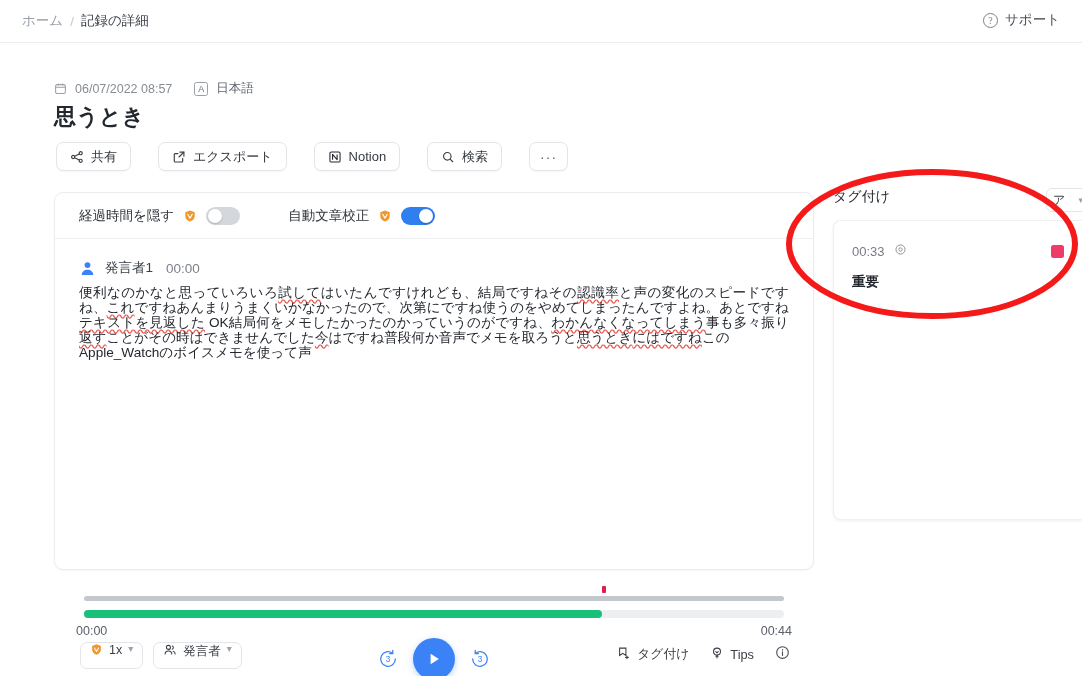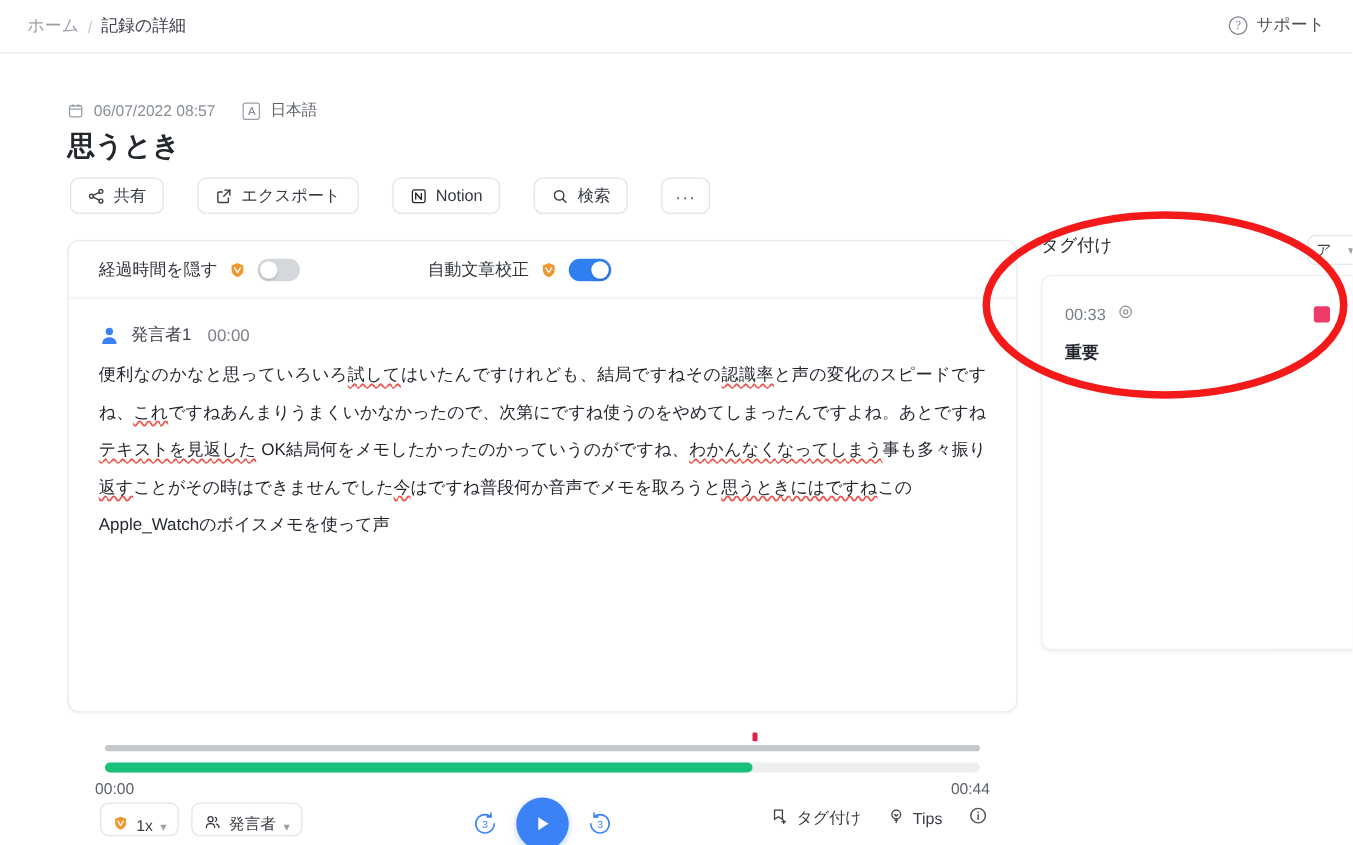--- a/index.html
+++ b/index.html
@@ -72,21 +72,21 @@
     position: absolute; left: 54px; top: 192px; width: 760px; height: 378px;
     background: #fff; border: 1px solid #ececef; border-radius: 9px;
     box-shadow: 0 1px 2px rgba(16,24,40,.04);
     overflow: hidden;
   }
   .toggle-row {
     height: 46px; display: flex; align-items: center; gap: 0;
     padding: 0 24px; border-bottom: 1px solid #efeff1;
   }
   .toggle-group { display: flex; align-items: center; gap: 9px; }
-  .toggle-group + .toggle-group { margin-left: 102px; }
+  .toggle-group + .toggle-group { margin-left: 48px; }
   .toggle-label { font-size: 13.5px; color: #2f343b; }
   .badge-pro {
     width: 14px; height: 14px; display: inline-block; position: relative;
   }
   .switch {
     width: 34px; height: 18px; border-radius: 10px; background: #d4d7dc;
     position: relative; cursor: pointer; flex: none;
   }
   .switch.on { background: #2f7ff0; }
   .switch .knob {
@@ -99,21 +99,21 @@
     display: flex; align-items: center; gap: 9px; padding: 20px 24px 0 24px;
   }
   .spk-avatar {
     width: 17px; height: 17px; display: inline-flex; align-items: center; justify-content: center;
   }
   .spk-name { font-size: 13.5px; color: #3c4149; }
   .spk-time { font-size: 13.5px; color: #7c828a; margin-left: 4px; }
 
   .transcript {
     padding: 8px 24px 0 24px;
-    font-size: 13.6px; line-height: 30px; color: #23272e;
+    font-size: 13.6px; line-height: 15px; color: #23272e;
     text-align: justify; word-break: break-all;
   }
   .sq {
     text-decoration: underline wavy #e8584f;
     text-decoration-skip-ink: none;
     text-underline-offset: 2px;
   }
 
   
   .player {
@@ -131,21 +131,21 @@
     position: absolute; left: 30px; top: 30px; width: 700px; height: 8px;
     background: #eceef0; border-radius: 4px; cursor: pointer;
   }
   .progress-fill { height: 8px; background: #18c07a; border-radius: 4px; }
   .time-left  { position: absolute; left: 22px; top: 44px; font-size: 12.5px; color: #5a6069; }
   .time-right { position: absolute; right: 22px; top: 44px; font-size: 12.5px; color: #5a6069; }
 
   .controls { position: absolute; left: 0; top: 62px; width: 760px; height: 34px; }
   .ctl-left { position: absolute; left: 26px; top: 0; display: flex; gap: 10px; align-items: center; }
   .pill {
-    height: 27px; display: inline-flex; align-items: flex-end; gap: 6px;
+    height: 27px; display: inline-flex; align-items: flex-start; gap: 6px;
     padding: 0 9px; border: 1px solid #e3e5e9; border-radius: 7px; background: #fff;
     font-size: 12.5px; color: #3a3f46; cursor: pointer;
   }
   .pill .chev { color: #9aa0a8; font-size: 10px; }
 
   .ctl-center {
     position: absolute; left: 50%; top: -4px; transform: translateX(-50%);
     display: flex; align-items: center; gap: 14px;
   }
   .skip { width: 22px; height: 22px; cursor: pointer; }

